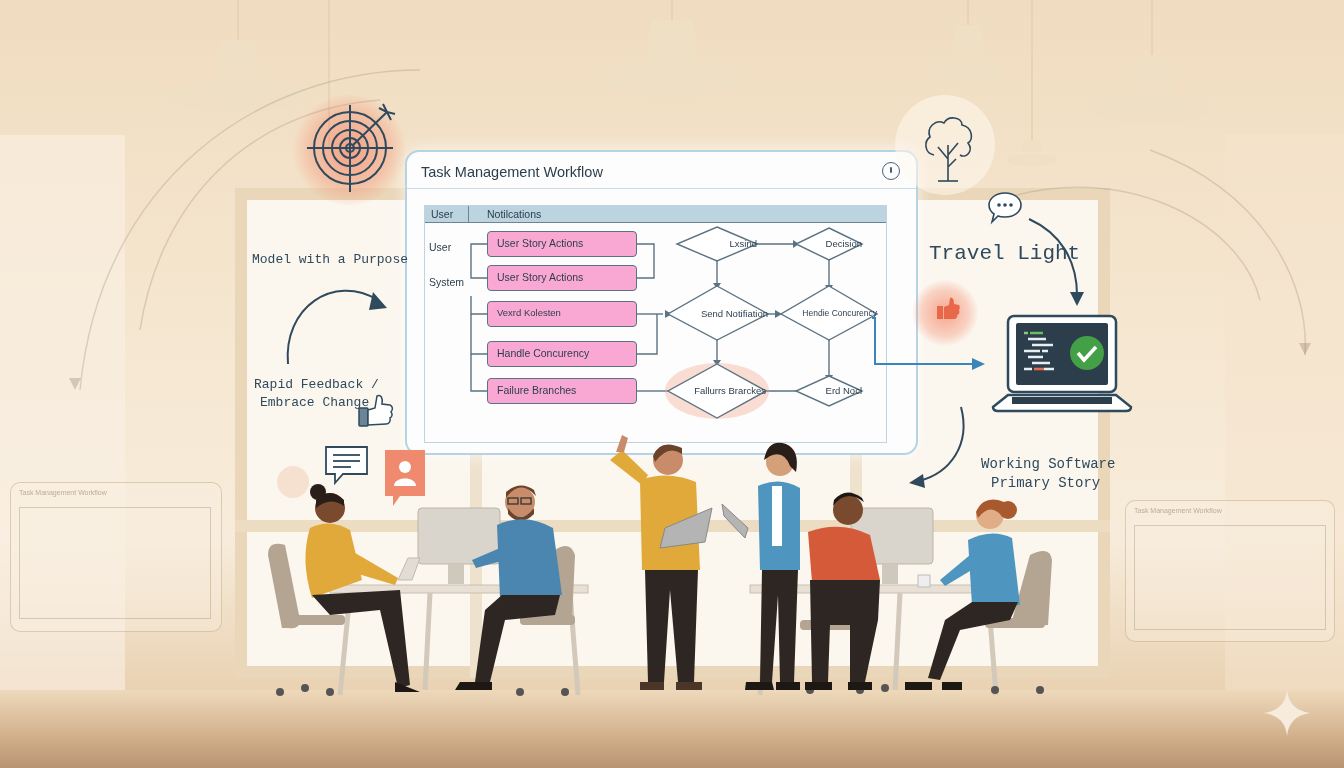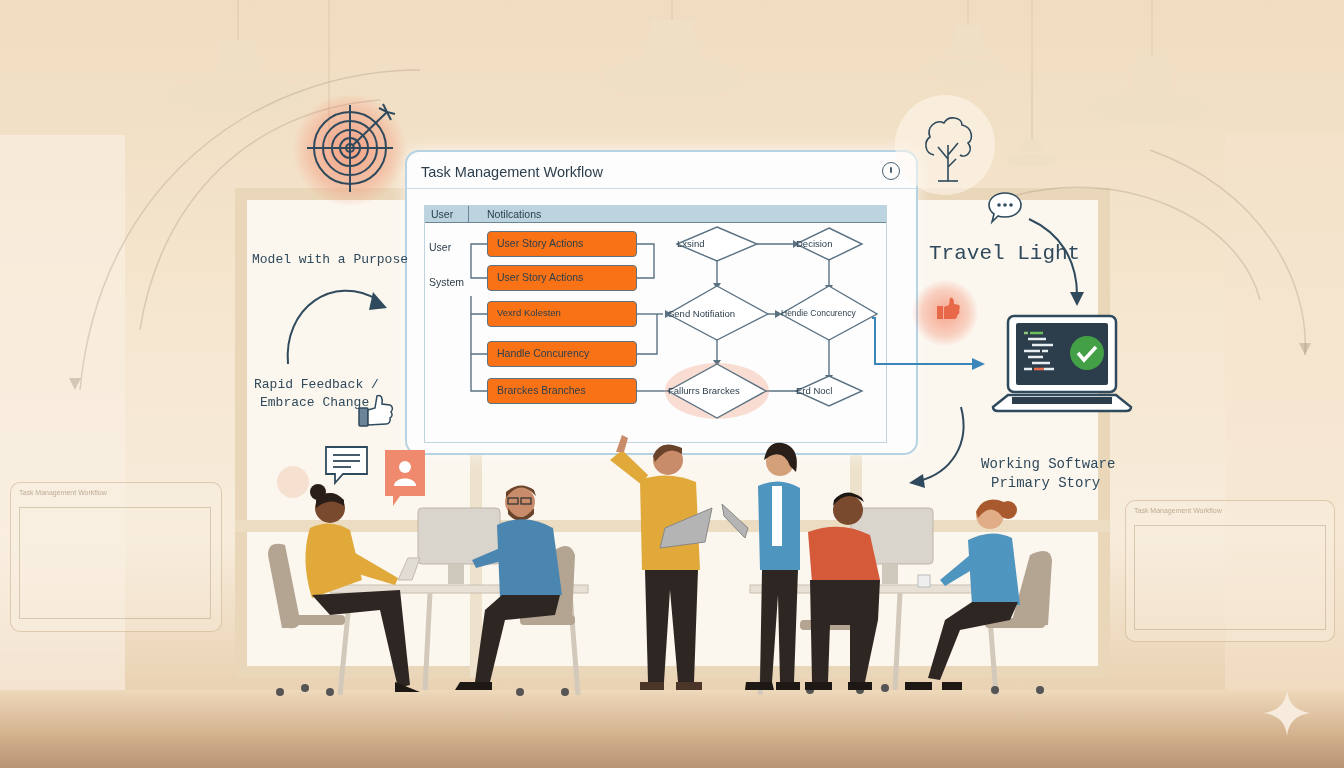--- a/index.html
+++ b/index.html
@@ -9,22 +9,22 @@
   .abs{position:absolute}
   .window{left:405px;top:150px;width:513px;height:305px;background:#fdfdfd;border:2px solid #b5d3e3;border-radius:14px;box-shadow:0 0 18px rgba(255,255,255,.7)}
   .win-title{left:14px;top:12px;font-size:14.5px;color:#2c3e4c}
   .win-sep{left:0;top:36px;width:100%;height:1px;background:#c8dbe6}
   .win-btn{right:16px;top:10px;width:18px;height:18px;border:1.5px solid #4a6070;border-radius:50%}
   .win-btn:after{content:"";position:absolute;left:6.5px;top:4px;width:2px;height:6px;background:#4a6070;border-radius:1px}
   .canvas{left:17px;top:53px;width:463px;height:238px;border:1.5px solid #c0d4e0}
   .hdr{left:0;top:0;width:100%;height:17px;background:#bcd3e0;border-bottom:1.5px solid #6c8496;font-size:10.5px;color:#2c3e4c}
   .hdr span{position:absolute;top:2px}
   .lane{font-size:10.5px;color:#2c3e4c}
-  .box{height:26px;border:1.5px solid #5b7283;border-radius:4px;background:#f97316;font-size:10.5px;color:#2c3e4c;padding:5px 0 0 9px;width:150px}
-  .dlabel{font-size:9.5px;color:#2c3e4c;text-align:left;white-space:nowrap}
+  .box{height:26px;border:1.5px solid #5b7283;border-radius:4px;background:#f9a8d4;font-size:10.5px;color:#2c3e4c;padding:5px 0 0 9px;width:150px}
+  .dlabel{font-size:9.5px;color:#2c3e4c;text-align:right;white-space:nowrap}
   .tag{font-size:13px;color:#2f4a5c;font-family:Liberation Mono, monospace}
   .glow{border-radius:50%;background:radial-gradient(circle,rgba(244,140,110,.75) 0%,rgba(244,140,110,.35) 50%,rgba(244,140,110,0) 72%)}
   .ghost{border:1.5px solid rgba(190,160,120,.45);border-radius:10px;background:rgba(250,240,225,.35)}
 </style>
 </head>
 <body>
 
 <div class="abs" style="left:0;top:0;width:1344px;height:768px">
 
   <div class="abs" style="left:0;top:135px;width:125px;height:560px;background:rgba(250,240,228,.6)"></div>
@@ -131,21 +131,21 @@
         <polygon points="404,80 452,108 404,134 356,108"></polygon>
         <polygon points="292,158 341,185 292,212 243,185"></polygon>
         <polygon points="404,170 437,185 404,200 371,185"></polygon>
       </g>
     </svg>
 
     <div class="abs box" style="left:62px;top:25px">User Story Actions</div>
     <div class="abs box" style="left:62px;top:59px">User Story Actions</div>
     <div class="abs box" style="left:62px;top:95px;font-size:9.5px">Vexrd Kolesten</div>
     <div class="abs box" style="left:62px;top:135px">Handle Concurency</div>
-    <div class="abs box" style="left:62px;top:172px">Brarckes Branches</div>
+    <div class="abs box" style="left:62px;top:172px">Failure Branches</div>
 
     <div class="abs dlabel" style="left:252px;top:32px;width:80px">Lxsind</div>
     <div class="abs dlabel" style="left:371px;top:32px;width:66px">Decision</div>
     <div class="abs dlabel" style="left:243px;top:102px;width:100px">Send Notifiation</div>
     <div class="abs dlabel" style="left:356px;top:102px;width:96px;font-size:8.5px">Hendie Concurency</div>
     <div class="abs dlabel" style="left:243px;top:179px;width:98px">Fallurrs Brarckes</div>
     <div class="abs dlabel" style="left:371px;top:179px;width:66px">Erd Nocl</div>
   </div>
 </div>
 

